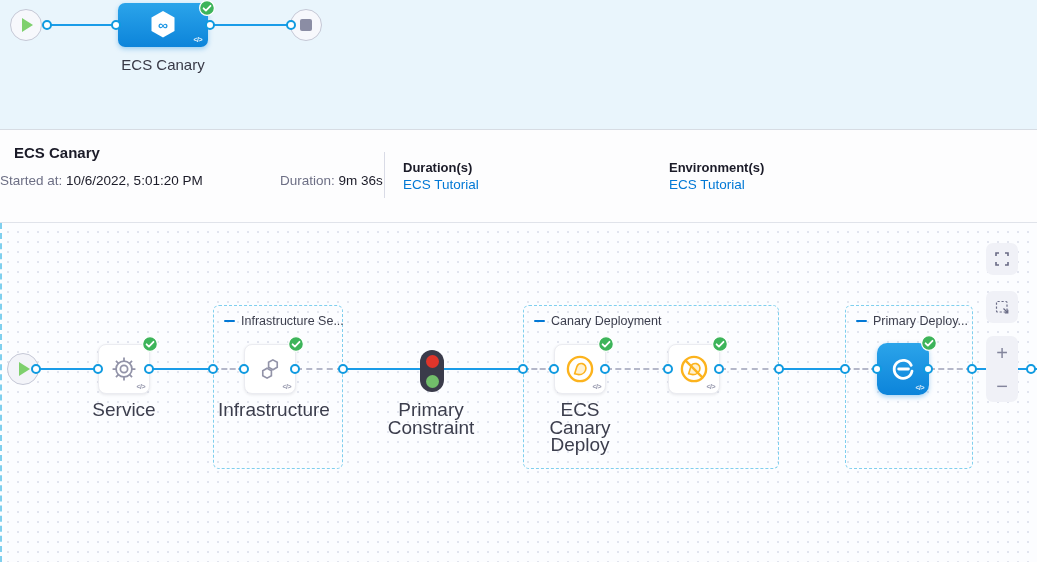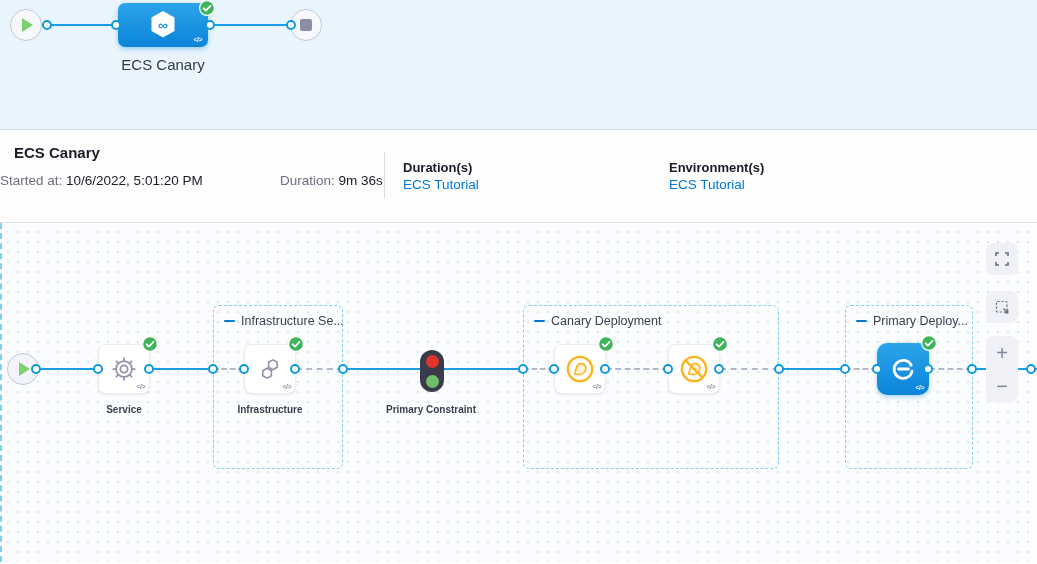--- a/index.html
+++ b/index.html
@@ -35,21 +35,21 @@
   .group-title { position:absolute; left:10px; top:8px; display:flex; align-items:center; gap:6px; white-space:nowrap; }
   .collapse-bar { width:11px; height:2.5px; background:#0278d5; border-radius:1px; cursor:pointer; }
   .group-title span { font-size:12.5px; color:#3c3e4d; }
   .line { position:absolute; top:145px; height:2px; background:#1a9ce8; z-index:1; }
   .dline { position:absolute; top:145px; height:0; border-top:2px dashed #b4b7c9; z-index:1; }
   .cport { position:absolute; top:141px; width:10px; height:10px; border-radius:50%; background:#fff; border:2px solid #0f9ae0; z-index:4; }
   .step-card { position:absolute; top:121px; width:52px; height:50px; background:#fff; border:1px solid #ebecf1; border-radius:8px; box-shadow:0 1px 3px rgba(40,41,61,.10); display:flex; align-items:center; justify-content:center; z-index:3; cursor:pointer; }
   .step-card .code-glyph { right:4px; bottom:3px; color:#9496ab; }
   .blue-card { position:absolute; top:120px; width:52px; height:52px; border-radius:10px; background:linear-gradient(180deg,#2ba4ea,#0c84da); box-shadow:0 2px 5px rgba(11,132,218,.35); display:flex; align-items:center; justify-content:center; z-index:3; cursor:pointer; }
   .blue-card .code-glyph { right:5px; bottom:4px; color:rgba(255,255,255,.85); }
-  .step-label { position:absolute; top:178px; width:104px; text-align:center; font-size:10px; line-height:17.5px; color:#3c3e4d;font-weight:bold; }
+  .step-label { position:absolute; top:178px; width:104px; text-align:center; font-size:19px; line-height:17.5px; color:#3c3e4d; }
   .cbadge { position:absolute; top:113px; width:16px; height:16px; z-index:5; }
   .traffic { position:absolute; left:420px; top:127px; width:24px; height:42px; border-radius:12px; background:#3a3b4a; z-index:3; cursor:pointer; }
   .traffic .red { position:absolute; left:5.5px; top:4.5px; width:13px; height:13px; border-radius:50%; background:#e0352b; }
   .traffic .green { position:absolute; left:5.5px; top:24.5px; width:13px; height:13px; border-radius:50%; background:#71bd6a; }
   .ctl-btn { position:absolute; left:986px; width:32px; height:32px; border-radius:7px; background:#f0f1f7; display:flex; align-items:center; justify-content:center; z-index:6; cursor:pointer; }
   .zoom-panel { position:absolute; left:986px; top:113px; width:32px; height:66px; border-radius:7px; background:#f0f1f7; display:flex; flex-direction:column; align-items:center; justify-content:space-around; z-index:6; }
   .zoom-btn { font-size:20px; color:#83859c; line-height:1; cursor:pointer; width:100%; text-align:center; }
   .tri { width:0; height:0; border-style:solid; border-width:7px 0 7px 11px; border-color:transparent transparent transparent #7ed06d; margin-left:3px; }
 </style>
 </head>
@@ -182,20 +182,21 @@
       <svg width="30" height="30" viewBox="0 0 28 28">
         <circle cx="14" cy="14" r="11.3" stroke="#fcb31d" stroke-width="2.2" fill="none"></circle>
         <path d="M9 18.5c4.8 1.6 8.8.4 10.2-3.4 1-2.8-.5-5.6-3-6.1-2.1-.4-4.2.7-5 2.5L9 18.5z" fill="#fff1cf" stroke="#fcb31d" stroke-width="1.5"></path>
       </svg>
       <span class="code-glyph">&lt;/&gt;</span>
     </div>
     <svg class="cbadge" style="left:598px;" viewBox="0 0 16 16">
       <circle cx="8" cy="8" r="7.4" fill="#3db45a" stroke="#ffffff" stroke-width="1.2"></circle>
       <path d="M4.6 8.3l2.3 2.3 4.6-4.8" stroke="#fff" stroke-width="1.8" fill="none" stroke-linecap="round" stroke-linejoin="round"></path>
     </svg>
+    <div class="step-label" style="left:528px;">ECS Canary Deploy</div>
 
     <div class="step-card" style="left:668px;">
       <svg width="30" height="30" viewBox="0 0 28 28">
         <circle cx="14" cy="14" r="11.3" stroke="#fcb31d" stroke-width="2.2" fill="none"></circle>
         <path d="M9 18.5c4.8 1.6 8.8.4 10.2-3.4 1-2.8-.5-5.6-3-6.1-2.1-.4-4.2.7-5 2.5L9 18.5z" fill="#fff1cf" stroke="#fcb31d" stroke-width="1.5"></path>
         <line x1="6.2" y1="6.2" x2="21.8" y2="21.8" stroke="#fcb31d" stroke-width="2.2"></line>
       </svg>
       <span class="code-glyph">&lt;/&gt;</span>
     </div>
     <svg class="cbadge" style="left:712px;" viewBox="0 0 16 16">

